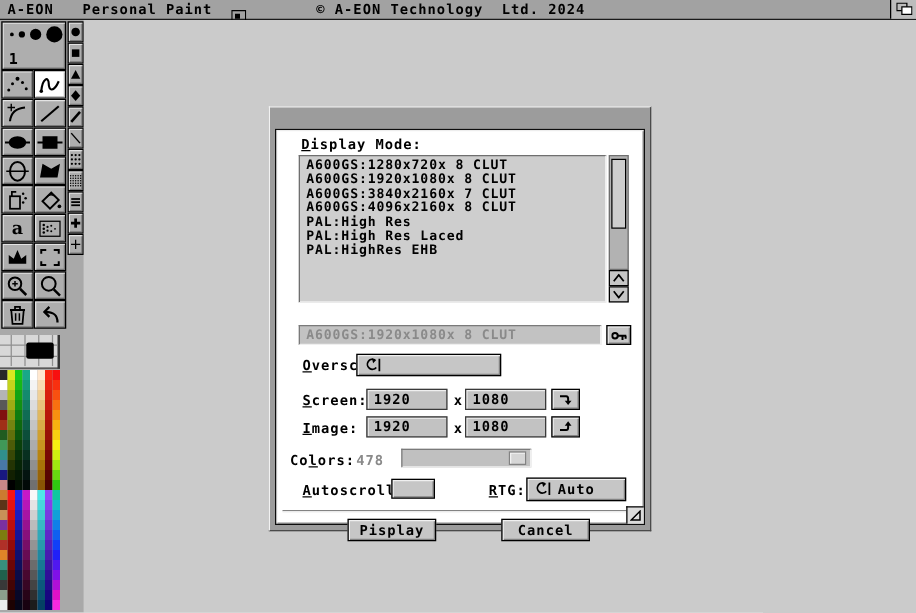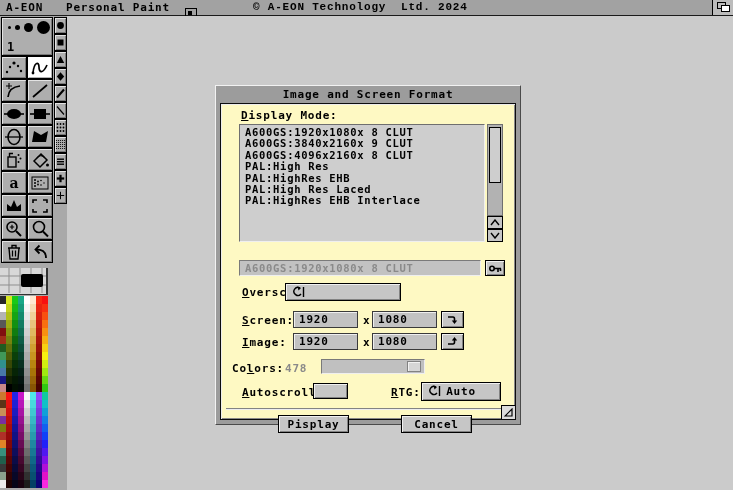--- a/index.html
+++ b/index.html
@@ -6,21 +6,21 @@
   html,body { width:733px; height:490px; }
   body { font-family:"DejaVu Sans Mono", monospace; font-weight:bold; color:#000; }
   #screen { position:relative; width:733px; height:490px; background:#cbcbcb; overflow:hidden; }
 
   
   #titlebar { position:absolute; left:0; top:0; width:733px; height:16px;
     background:#a2a2a2; border-bottom:1px solid #1a1a1a; }
   #titlebar .t { position:absolute; top:1px; font-size:11px; letter-spacing:0.8px; white-space:pre; }
   #tb-app { left:6px; }
   #tb-product { left:66px; }
-  #tb-copy { left:253px;font-family:Liberation Mono, monospace; }
+  #tb-copy { left:253px; }
   #tb-modeicon { position:absolute; left:185px; top:3px; width:12px; height:10px; }
   #depth-gadget { position:absolute; right:0; top:0; width:21px; height:15px;
     background:#bcbcbc; border-left:1px solid #000; display:flex; align-items:center; justify-content:center; }
 
   
   #toolbar { position:absolute; left:0; top:16px; width:67px; height:474px; background:#a9a9a9; }
   .tbtn { position:absolute; background:#aeaeae; border:1px solid #000;
     box-shadow:inset 1px 1px 0 rgba(255,255,255,.65), inset -1px -1px 0 rgba(0,0,0,.3);
     display:flex; align-items:center; justify-content:center; }
   .tbtn.active { background:#ffffff; }
@@ -42,21 +42,21 @@
     display:grid; grid-template-columns:repeat(8,6px); grid-auto-rows:8px; }
   .pcell { width:6px; height:8px; }
 
   
   #dialog { position:absolute; left:215px; top:85px; width:306px; height:340px;
     background:#9c9c9c;
     border:1px solid; border-color:#f2f2f2 #4a4a4a #4a4a4a #f2f2f2; }
   #dlg-title { position:absolute; left:0; top:2px; width:100%; text-align:center;
     font-size:11px; letter-spacing:0.8px; }
   #dlg-content { position:absolute; left:4px; top:17px; right:4px; bottom:4px;
-    background:#fef9c3; border:1px solid #0d0d0d;
+    background:#ffffff; border:1px solid #0d0d0d;
     box-shadow:inset 1px 1px 0 #ededed, inset -1px -1px 0 #8a8a8a; }
 
   .lbl { position:absolute; font-size:11px; letter-spacing:0.8px; white-space:pre; }
   .lbl .hot { text-decoration:underline; }
   .dis { color:#8a8a8a; }
 
   #mode-list { position:absolute; left:18px; top:20px; width:246px; height:118px;
     background:#cecece; border:1px solid #6f6f6f; border-right-color:#efefef; border-bottom-color:#efefef;
     overflow:hidden; padding:2px 0 0 5px; }
   .mode-row { font-size:10.5px; letter-spacing:0.7px; line-height:11.4px; white-space:pre; }
@@ -576,33 +576,32 @@
         <div class="pcell" style="background: rgb(28, 28, 28);"></div>
         <div class="pcell" style="background: rgb(4, 64, 100);"></div>
         <div class="pcell" style="background: rgb(12, 4, 116);"></div>
         <div class="pcell" style="background: rgb(248, 40, 224);"></div>
       </div>
   </div>
 
   <div id="canvas"></div>
 
   <div id="dialog">
-    <div id="dlg-title">Image and Screen Format</div>
     <div id="dlg-content">
 
       <span class="lbl" style="left:20px;top:5px"><span></span><span class="hot">D</span><span>isplay Mode:</span></span>
 
       <div id="mode-list">
+          <div class="mode-row">A600GS:1280x720x 8 CLUT</div>
           <div class="mode-row">A600GS:1920x1080x 8 CLUT</div>
-          <div class="mode-row">A600GS:3840x2160x 9 CLUT</div>
+          <div class="mode-row">A600GS:3840x2160x 7 CLUT</div>
           <div class="mode-row">A600GS:4096x2160x 8 CLUT</div>
           <div class="mode-row">PAL:High Res</div>
+          <div class="mode-row">PAL:High Res Laced</div>
           <div class="mode-row">PAL:HighRes EHB</div>
-          <div class="mode-row">PAL:High Res Laced</div>
-          <div class="mode-row">PAL:HighRes EHB Interlace</div>
         </div>
 
       <div id="scrollbar">
         <div id="sb-trough">
           <div id="sb-thumb"></div>
         </div>
         <div class="sb-arrow" id="sb-up">
           <svg width="10" height="7" viewBox="0 0 10 7">
               <path d="M1 6 L5 1 L9 6" fill="none" stroke="#000" stroke-width="1.4"></path>
             </svg>

